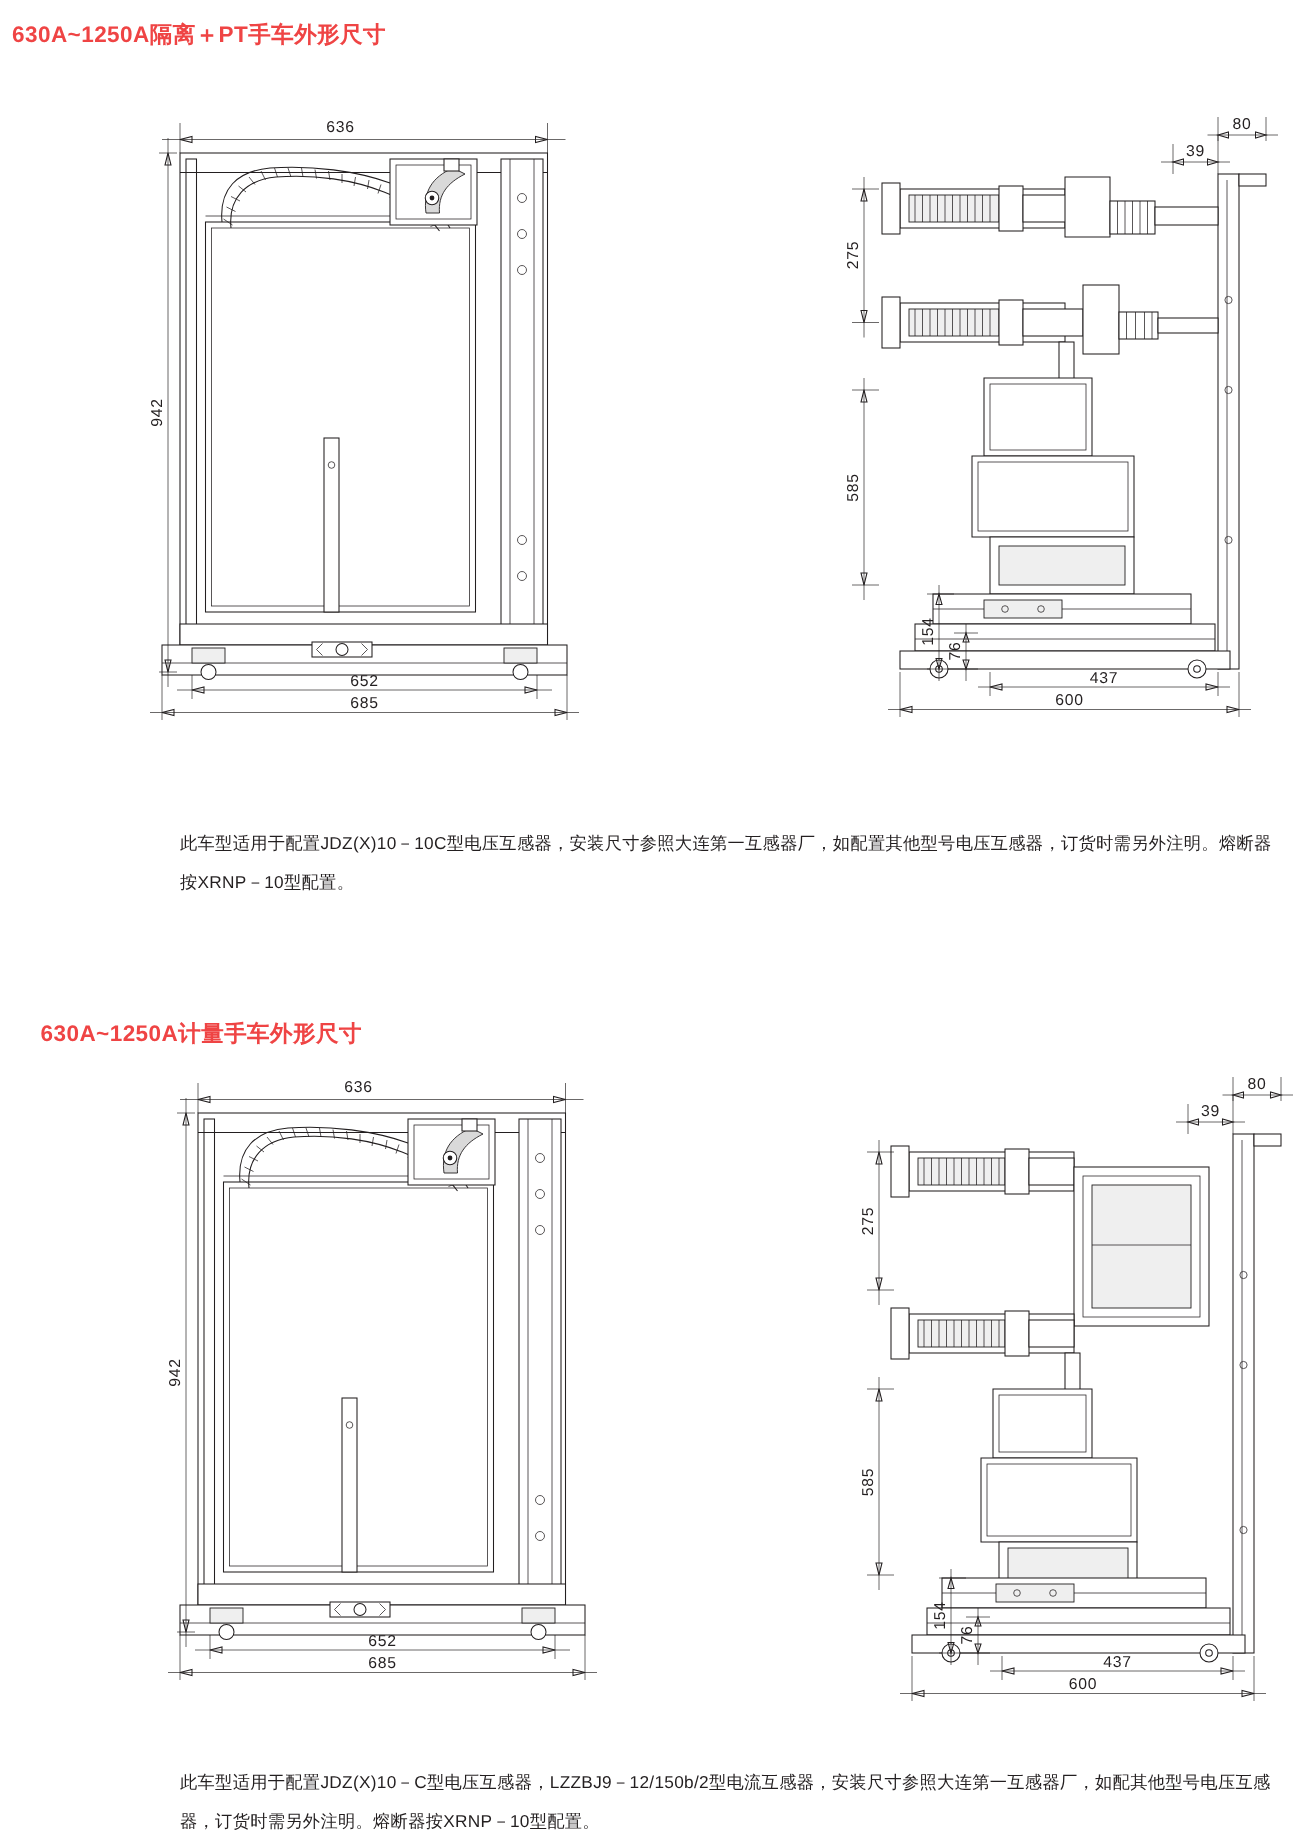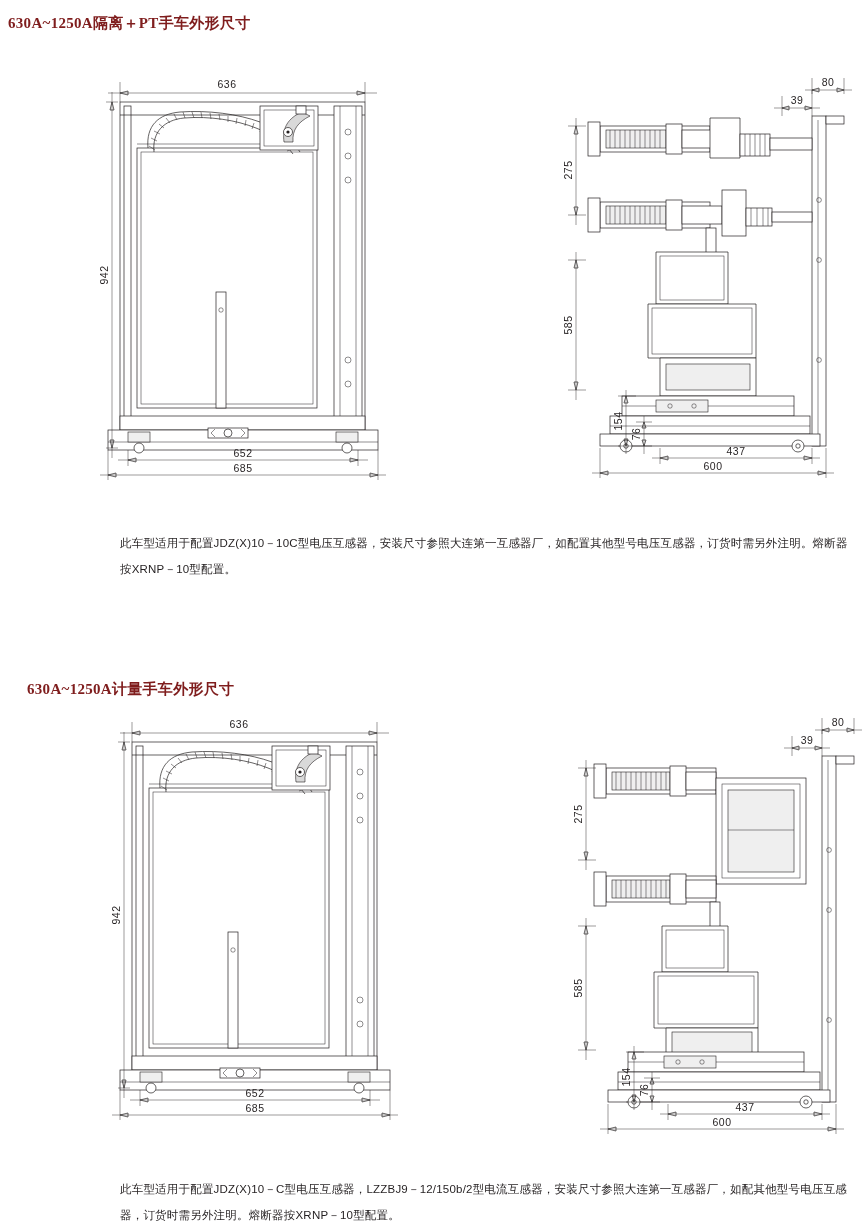--- a/index.html
+++ b/index.html
@@ -17,36 +17,35 @@
   }
   .page {
     position: relative;
     width: 867px;
     height: 1225px;
   }
   .section-title {
     position: absolute;
     font-size: 15px;
     font-weight: bold;
-    color: #7f1d1d;
+    color: #ef4444;
     letter-spacing: 0.3px;
     white-space: nowrap;
-    font-family: Liberation Serif, serif;
   }
   #title-1 { left: 8px; top: 14px; }
   #title-2 { left: 8px; top: 680px; margin-left: 19px; }
 
   .note {
     position: absolute;
     font-size: 11.5px;
     line-height: 26px;
     color: #231f20;
     letter-spacing: 0.2px;
   }
-  #note-1 { left: 120px; top: 530px; width: 730px; }
+  #note-1 { left: 120px; top: 550px; width: 730px; }
   #note-2 { left: 120px; top: 1176px; width: 730px; }
 
   .drawing {
     position: absolute;
   }
   .drawing svg { display: block; }
 
   
   .ln { stroke: #231f20; stroke-width: 0.7; fill: none; }
   .ln-thin { stroke: #231f20; stroke-width: 0.5; fill: none; }

